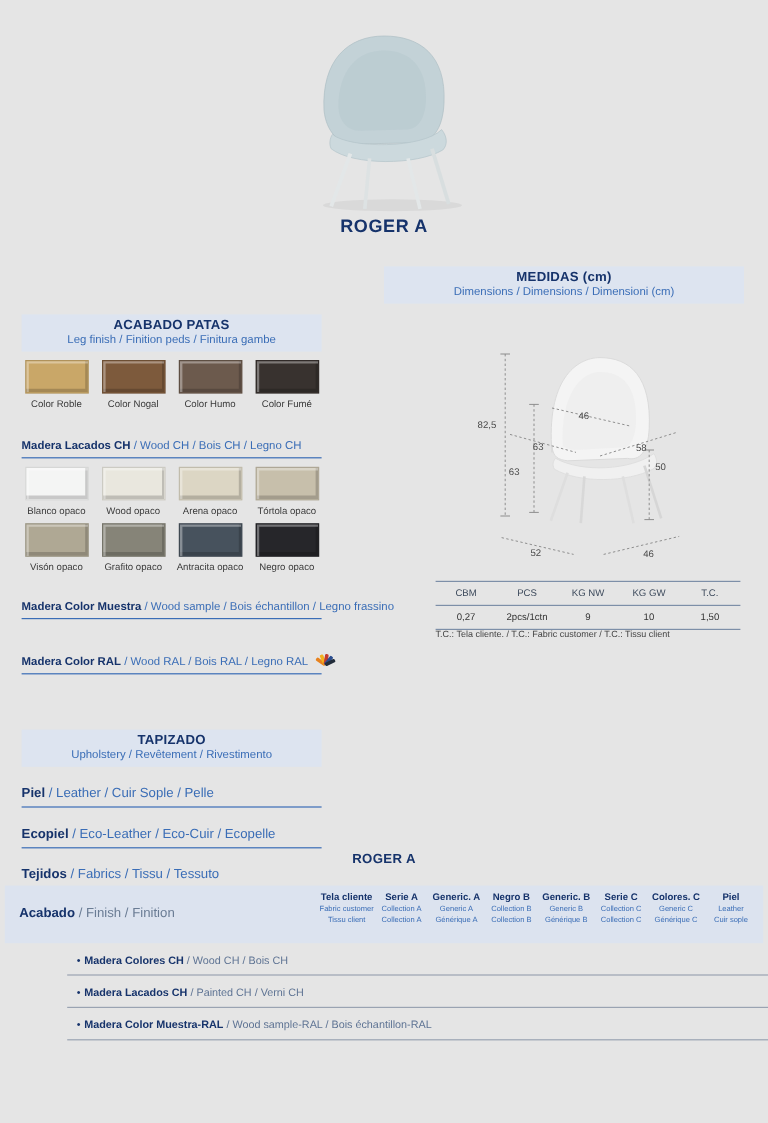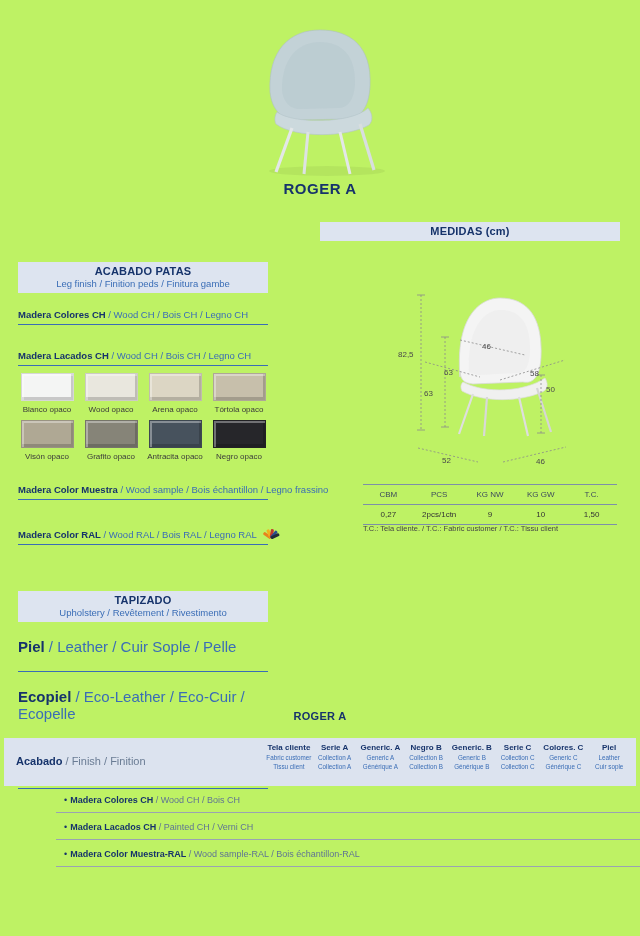--- a/index.html
+++ b/index.html
@@ -1,18 +1,18 @@
 <!DOCTYPE html>
 <html><head>
 <meta charset="utf-8">
 <style>
   * { margin:0; padding:0; box-sizing:border-box; }
   html,body { background:#fff; }
   body { font-family:"Liberation Sans", sans-serif; }
-  .page { position:relative; width:640px; height:936px; background:#bef264; overflow:hidden; }
+  .page { position:relative; width:640px; height:936px; background:#e5e5e5; overflow:hidden; }
 
   
   .band { background:#dde4f0; text-align:center; padding:3px 0 4px; }
   .band .t1 { font-size:11px; font-weight:bold; color:#16336b; letter-spacing:.2px; }
   .band .t2 { font-size:9.5px; color:#3a6db6; margin-top:1px; }
 
   
   .rule-head { font-size:9.5px; padding-bottom:4px; border-bottom:1px solid #3a6db6; white-space:nowrap; }
   .rule-head .b { font-weight:bold; color:#16336b; }
   .rule-head .r { color:#3a6db6; }
@@ -31,21 +31,21 @@
   .swatch { width:53px; height:28px; margin:0 auto;
             box-shadow: inset 2px 2px 0 rgba(255,255,255,.35), inset -2px -3px 0 rgba(0,0,0,.18);
             border:1px solid rgba(0,0,0,.12); }
   .swatch-label { font-size:8px; color:#3a3a3a; margin-top:4px; white-space:nowrap; }
   .g-head2 { margin-top:25px; }
   .g-head3 { margin-top:23px; }
   .g-head4 { margin-top:28px; position:relative; }
   .ral-icon { display:inline-block; width:18px; height:12px; vertical-align:-2px; margin-left:5px; }
 
   .tapizado-band { margin-top:46px; }
-  .tap-item { margin-top:16px; font-size:15px; padding-bottom:16px; border-bottom:1px solid #3a6db6; }
+  .tap-item { margin-top:16px; font-size:11px; padding-bottom:5px; border-bottom:1px solid #3a6db6; }
   .tap-item .b { font-weight:bold; color:#16336b; }
   .tap-item .r { color:#3a6db6; }
 
   
   .right-col { position:absolute; left:320px; top:222px; width:300px; height:340px; }
   .diagram-svg { position:absolute; left:75px; top:60px; width:215px; height:195px; }
   .dim { position:absolute; font-size:8px; color:#4a4a4a; white-space:nowrap; }
 
   .spec-table { position:absolute; left:43px; top:262px; width:254px;
                 border-top:1px solid #7d8fa8; border-bottom:1px solid #7d8fa8; }
@@ -91,22 +91,37 @@
 
   <div class="main-title">ROGER A</div>
 
   <div class="left-col">
 
     <div class="band">
       <div class="t1">ACABADO PATAS</div>
       <div class="t2">Leg finish / Finition peds / Finitura gambe</div>
     </div>
 
-    <div class="rule-head g-head1">
-      <span class="b">Madera Colores CH</span><span class="r"> / Wood CH / Bois CH / Legno CH</span>
+    <div class="swatch-row">
+      <div class="swatch-cell">
+        <div class="swatch" style="background-color: rgb(201, 167, 104);"></div>
+        <div class="swatch-label">Color Roble</div>
+      </div>
+      <div class="swatch-cell">
+        <div class="swatch" style="background-color: rgb(125, 90, 60);"></div>
+        <div class="swatch-label">Color Nogal</div>
+      </div>
+      <div class="swatch-cell">
+        <div class="swatch" style="background-color: rgb(108, 90, 77);"></div>
+        <div class="swatch-label">Color Humo</div>
+      </div>
+      <div class="swatch-cell">
+        <div class="swatch" style="background-color: rgb(56, 50, 47);"></div>
+        <div class="swatch-label">Color Fumé</div>
+      </div>
     </div>
 
     <div class="rule-head g-head2">
       <span class="b">Madera Lacados CH</span><span class="r"> / Wood CH / Bois CH / Legno CH</span>
     </div>
     <div class="swatch-row">
       <div class="swatch-cell">
         <div class="swatch" style="background-color: rgb(244, 245, 244);"></div>
         <div class="swatch-label">Blanco opaco</div>
       </div>
@@ -171,20 +186,21 @@
     </div>
     <div class="tap-item">
       <span class="b">Tejidos</span><span class="r"> / Fabrics / Tissu / Tessuto</span>
     </div>
   </div>
 
   <div class="right-col">
 
     <div class="band">
       <div class="t1">MEDIDAS (cm)</div>
+      <div class="t2">Dimensions / Dimensions / Dimensioni (cm)</div>
     </div>
 
     <svg class="diagram-svg" viewBox="0 0 215 195">
 
       <path d="M65,95 C60,35 85,16 105,16 C130,16 148,32 146,75 C145,95 138,102 128,100 L78,102 C70,101 66,99 65,90 Z" fill="#f4f4f4" stroke="#d9d9d9" stroke-width="0.8"></path>
       <path d="M74,90 C72,45 90,28 105,28 C124,28 136,40 135,70 C134,86 129,92 121,91 L84,93 C77,92 75,90 74,90 Z" fill="#ececec" opacity="0.7"></path>
       <path d="M68,100 C90,112 130,110 150,96 C153,101 153,106 149,109 C128,120 88,121 67,109 C65,105 66,102 68,100 Z" fill="#f0f0f0" stroke="#dcdcdc" stroke-width="0.7"></path>
       <line x1="78" y1="112" x2="64" y2="152" stroke="#dedede" stroke-width="2.2"></line>
       <line x1="92" y1="115" x2="89" y2="154" stroke="#d8d8d8" stroke-width="2.2"></line>
       <line x1="124" y1="115" x2="133" y2="154" stroke="#dedede" stroke-width="2.2"></line>

